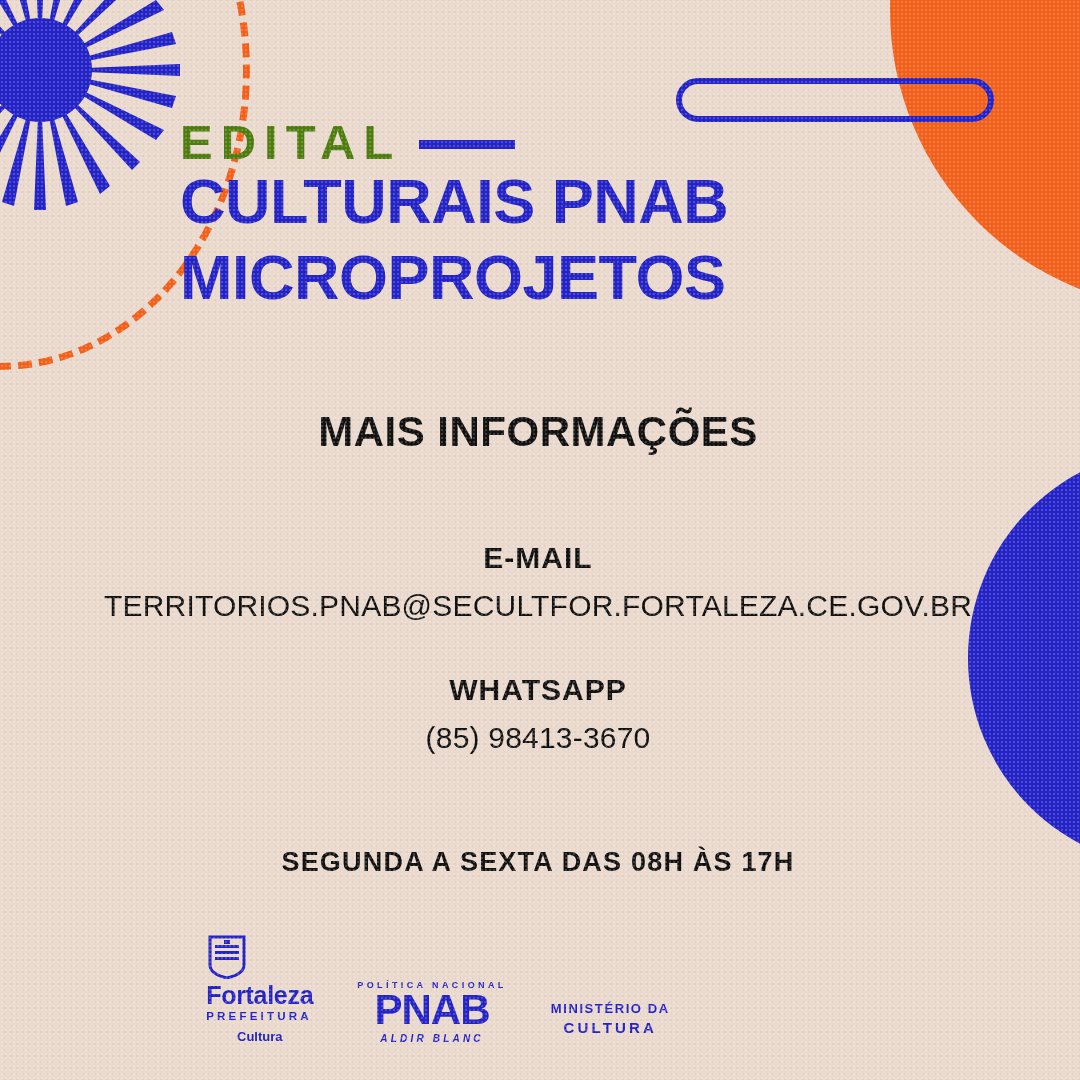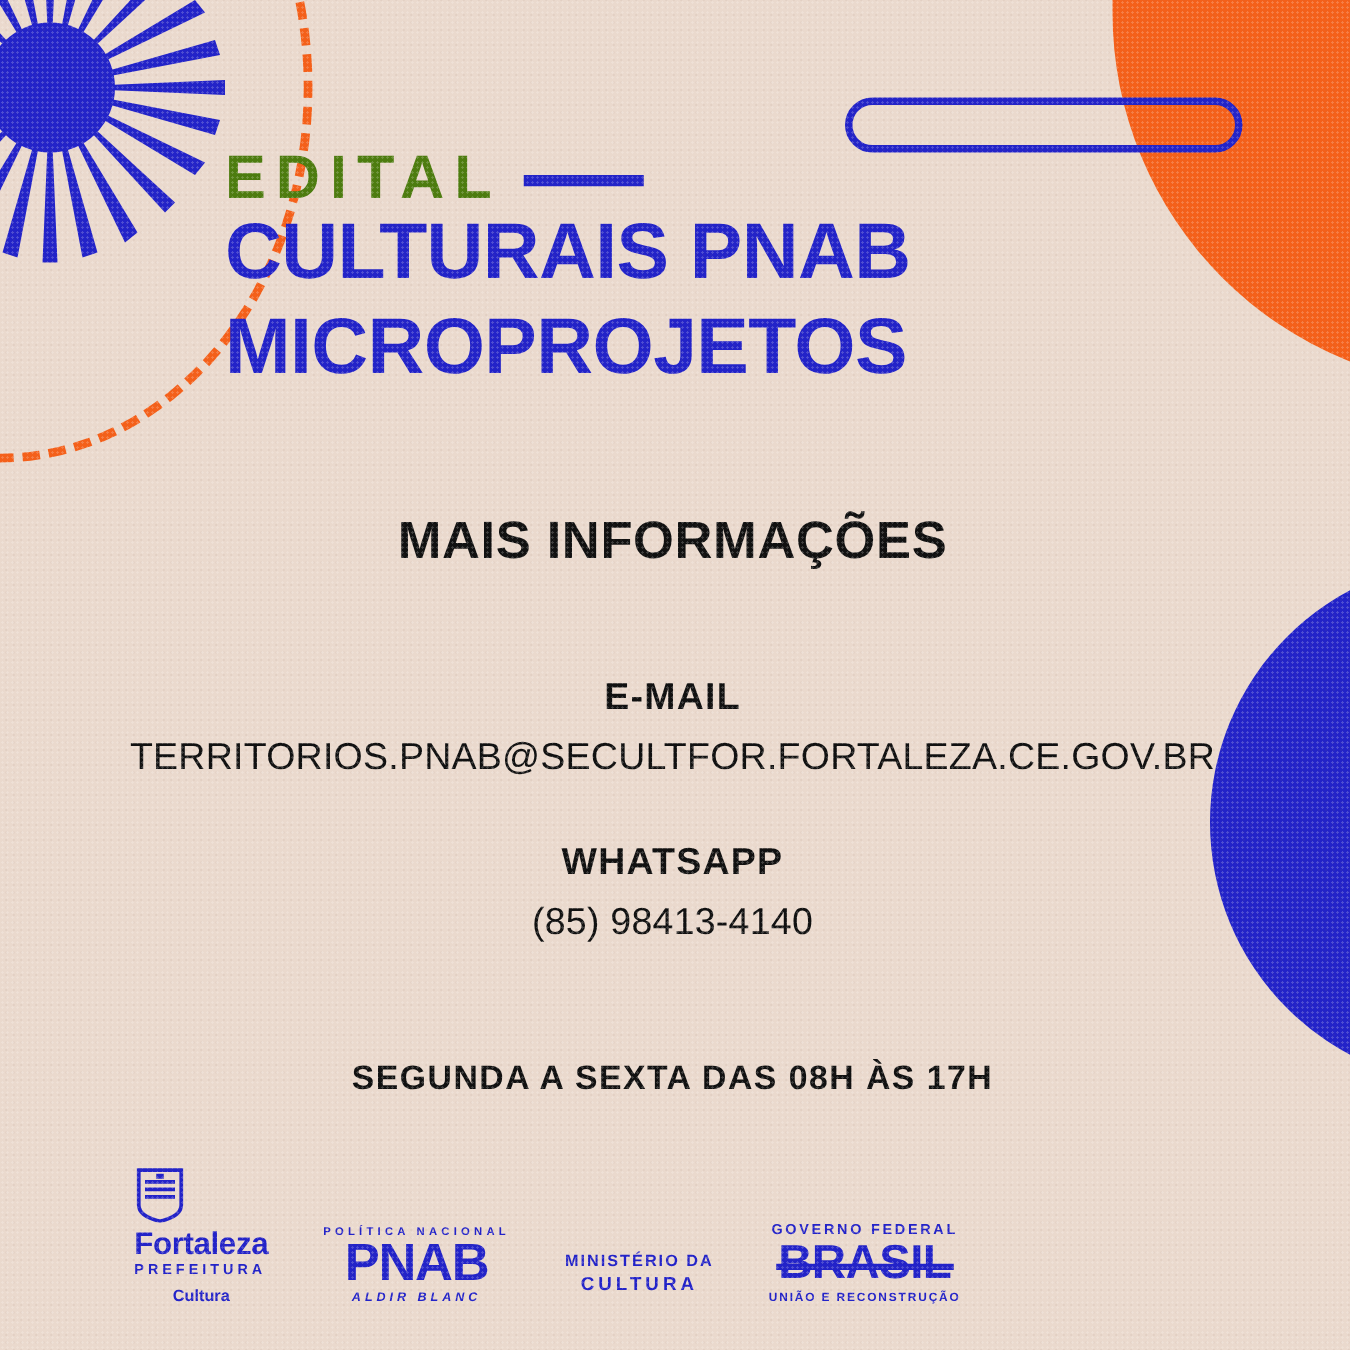--- a/index.html
+++ b/index.html
@@ -177,21 +177,21 @@
   <div class="big-line">MICROPROJETOS</div>
 </div>
 
 <div class="info">
   <div class="info-title">MAIS INFORMAÇÕES</div>
 
   <div class="label b-email">E-MAIL</div>
   <div class="value v-email">TERRITORIOS.PNAB@SECULTFOR.FORTALEZA.CE.GOV.BR</div>
 
   <div class="label b-wa">WHATSAPP</div>
-  <div class="value v-wa">(85) 98413-4140</div>
+  <div class="value v-wa">(85) 98413-3670</div>
 
   <div class="hours">SEGUNDA A SEXTA DAS 08H ÀS 17H</div>
 </div>
 
 <div class="footer">
 
   <div class="lg-fortaleza-wrap logo">
     <div class="lg-fortaleza">
       <svg class="crest" viewBox="0 0 42 48">
         <path d="M4 6 h34 v28 q0 9 -17 13 Q4 43 4 34 Z" fill="none" stroke="#2323c8" stroke-width="3"></path>
@@ -212,24 +212,16 @@
     <div class="pnab-top">POLÍTICA NACIONAL</div>
     <div class="pnab-main">PNAB</div>
     <div class="pnab-bot">ALDIR BLANC</div>
   </div>
 
   <div class="logo" style="padding-bottom:8px;">
     <div class="min1">MINISTÉRIO DA</div>
     <div class="min2">CULTURA</div>
   </div>
 
-  <div class="logo">
-    <div class="gov1">GOVERNO FEDERAL</div>
-    <div class="gov2">
-      <span>BRASIL</span>
-      <span class="strike"></span>
-    </div>
-    <div class="gov3">UNIÃO E RECONSTRUÇÃO</div>
-  </div>
 
 </div>
 
 <div class="grain"></div>
 
 </body></html>

